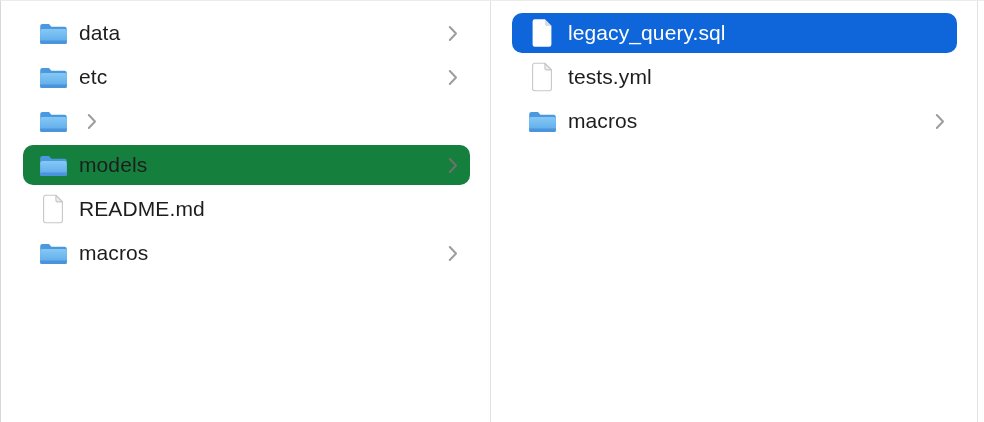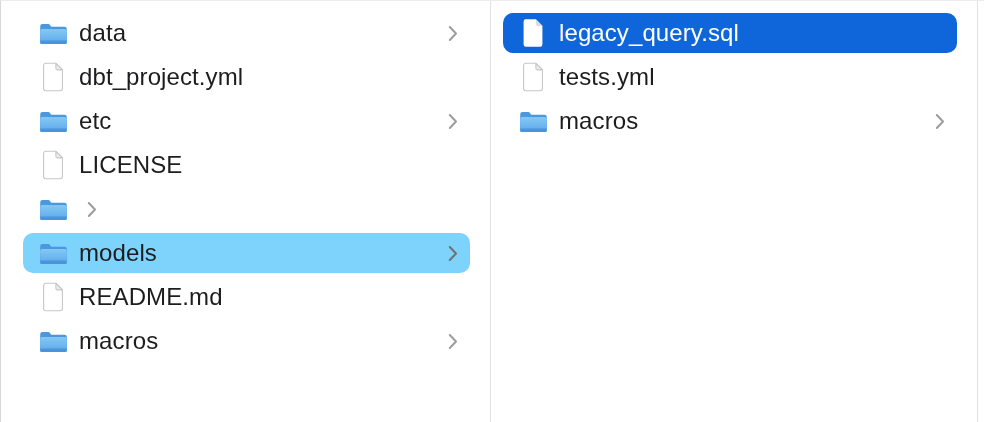--- a/index.html
+++ b/index.html
@@ -14,26 +14,26 @@
     width:490px;box-sizing:border-box;border-right:1px solid #e2e2e2;
     padding-top:12px;flex-shrink:0;
   }
   .column[data-column="right"]{width:487px;}
   .stub{flex:1;background:#ffffff;}
   .row{
     height:40px;margin:0 20px 4px 22px;border-radius:10px;
     display:flex;align-items:center;padding:0 12px 0 15px;
     cursor:default;
   }
-  .column[data-column="right"] .row{margin-left:12px;}
+  .column[data-column="right"] .row{margin-left:21px;}
   .row--selected-primary{background:#0f66da;}
-  .row--selected-secondary{background:#7dd3fc;justify-content:flex-end;}
+  .row--selected-secondary{background:#15803d;justify-content:flex-end;}
   .icon-box{width:30px;display:flex;justify-content:center;align-items:center;margin-right:11px;flex-shrink:0;}
   .label{
-    font-size:24px;color:#1d1d1f;flex:1;white-space:nowrap;overflow:hidden;
+    font-size:21px;color:#1d1d1f;flex:1;white-space:nowrap;overflow:hidden;
     letter-spacing:0.1px;
   }
   .row--selected-primary .label{color:#ffffff;}
   .chevron{display:flex;align-items:center;margin-left:8px;}
   .chevron svg{stroke:#9d9d9d;}
   .row--selected-secondary .chevron svg{stroke:#707070;}
   
   .row--selected-primary .file-svg .page{stroke:none;}
   .row--selected-primary .file-svg .fold{stroke:none;fill:#d7dce4;}
 </style>
@@ -58,150 +58,130 @@
         </span>
     <span class="label">data</span>
     <span class="chevron">
       <svg width="10" height="17" viewBox="0 0 10 17" fill="none">
         <polyline points="1.8,2 8,8.5 1.8,15" stroke-width="2" stroke-linecap="round" stroke-linejoin="round"></polyline>
       </svg>
     </span>
   </div>
       <div class="row">
     <span class="icon-box">
+          <svg class="folder-svg" width="29" height="26" viewBox="0 0 29 26">
+    <defs>
+      <linearGradient id="folder-grad" x1="0" y1="0" x2="0" y2="1">
+        <stop offset="0" stop-color="#85c8f4"></stop>
+        <stop offset="1" stop-color="#5aa8ea"></stop>
+      </linearGradient>
+    </defs>
+    <path d="M1.2 6.2 a2.2 2.2 0 0 1 2.2 -2.2 h6.6 l2.4 2.7 h13.2 a2.2 2.2 0 0 1 2.2 2.2 v13 a2.2 2.2 0 0 1 -2.2 2.2 H3.4 a2.2 2.2 0 0 1 -2.2 -2.2 z" fill="#4a99e0"></path>
+    <rect x="1.2" y="9" width="26.6" height="15.1" rx="2.2" fill="url(#folder-grad)"></rect>
+    <path d="M1.2 20.6 h26.6 v1.3 a2.2 2.2 0 0 1 -2.2 2.2 H3.4 a2.2 2.2 0 0 1 -2.2 -2.2 z" fill="#4a94dc"></path>
+  </svg>
+        </span>
+    <span class="label">etc</span>
+    <span class="chevron">
+      <svg width="10" height="17" viewBox="0 0 10 17" fill="none">
+        <polyline points="1.8,2 8,8.5 1.8,15" stroke-width="2" stroke-linecap="round" stroke-linejoin="round"></polyline>
+      </svg>
+    </span>
+  </div>
+      <div class="row">
+    <span class="icon-box">
+          <svg class="folder-svg" width="29" height="26" viewBox="0 0 29 26">
+    <defs>
+      <linearGradient id="folder-grad" x1="0" y1="0" x2="0" y2="1">
+        <stop offset="0" stop-color="#85c8f4"></stop>
+        <stop offset="1" stop-color="#5aa8ea"></stop>
+      </linearGradient>
+    </defs>
+    <path d="M1.2 6.2 a2.2 2.2 0 0 1 2.2 -2.2 h6.6 l2.4 2.7 h13.2 a2.2 2.2 0 0 1 2.2 2.2 v13 a2.2 2.2 0 0 1 -2.2 2.2 H3.4 a2.2 2.2 0 0 1 -2.2 -2.2 z" fill="#4a99e0"></path>
+    <rect x="1.2" y="9" width="26.6" height="15.1" rx="2.2" fill="url(#folder-grad)"></rect>
+    <path d="M1.2 20.6 h26.6 v1.3 a2.2 2.2 0 0 1 -2.2 2.2 H3.4 a2.2 2.2 0 0 1 -2.2 -2.2 z" fill="#4a94dc"></path>
+  </svg>
+        </span>
+    <span class="chevron">
+      <svg width="10" height="17" viewBox="0 0 10 17" fill="none">
+        <polyline points="1.8,2 8,8.5 1.8,15" stroke-width="2" stroke-linecap="round" stroke-linejoin="round"></polyline>
+      </svg>
+    </span>
+  </div>
+      <div class="row row--selected-secondary">
+    <span class="icon-box">
+          <svg class="folder-svg" width="29" height="26" viewBox="0 0 29 26">
+    <defs>
+      <linearGradient id="folder-grad" x1="0" y1="0" x2="0" y2="1">
+        <stop offset="0" stop-color="#85c8f4"></stop>
+        <stop offset="1" stop-color="#5aa8ea"></stop>
+      </linearGradient>
+    </defs>
+    <path d="M1.2 6.2 a2.2 2.2 0 0 1 2.2 -2.2 h6.6 l2.4 2.7 h13.2 a2.2 2.2 0 0 1 2.2 2.2 v13 a2.2 2.2 0 0 1 -2.2 2.2 H3.4 a2.2 2.2 0 0 1 -2.2 -2.2 z" fill="#4a99e0"></path>
+    <rect x="1.2" y="9" width="26.6" height="15.1" rx="2.2" fill="url(#folder-grad)"></rect>
+    <path d="M1.2 20.6 h26.6 v1.3 a2.2 2.2 0 0 1 -2.2 2.2 H3.4 a2.2 2.2 0 0 1 -2.2 -2.2 z" fill="#4a94dc"></path>
+  </svg>
+        </span>
+    <span class="label">models</span>
+    <span class="chevron">
+      <svg width="10" height="17" viewBox="0 0 10 17" fill="none">
+        <polyline points="1.8,2 8,8.5 1.8,15" stroke-width="2" stroke-linecap="round" stroke-linejoin="round"></polyline>
+      </svg>
+    </span>
+  </div>
+      <div class="row">
+    <span class="icon-box">
           <svg class="file-svg" width="24" height="30" viewBox="0 0 24 30">
     <path class="page" d="M2.6 3.4 a2.2 2.2 0 0 1 2.2 -2.2 h10.1 l6.5 6.5 v18.9 a2.2 2.2 0 0 1 -2.2 2.2 H4.8 a2.2 2.2 0 0 1 -2.2 -2.2 z" fill="#ffffff" stroke="#c7c7c7" stroke-width="1.1"></path>
     <path class="fold" d="M14.9 1.4 l6.5 6.5 h-4.8 a1.7 1.7 0 0 1 -1.7 -1.7 z" fill="#ededed" stroke="#c7c7c7" stroke-width="1.1" stroke-linejoin="round"></path>
   </svg>
         </span>
-    <span class="label">dbt_project.yml</span>
-
-  </div>
-      <div class="row">
-    <span class="icon-box">
-          <svg class="folder-svg" width="29" height="26" viewBox="0 0 29 26">
-    <defs>
-      <linearGradient id="folder-grad" x1="0" y1="0" x2="0" y2="1">
-        <stop offset="0" stop-color="#85c8f4"></stop>
-        <stop offset="1" stop-color="#5aa8ea"></stop>
-      </linearGradient>
-    </defs>
-    <path d="M1.2 6.2 a2.2 2.2 0 0 1 2.2 -2.2 h6.6 l2.4 2.7 h13.2 a2.2 2.2 0 0 1 2.2 2.2 v13 a2.2 2.2 0 0 1 -2.2 2.2 H3.4 a2.2 2.2 0 0 1 -2.2 -2.2 z" fill="#4a99e0"></path>
-    <rect x="1.2" y="9" width="26.6" height="15.1" rx="2.2" fill="url(#folder-grad)"></rect>
-    <path d="M1.2 20.6 h26.6 v1.3 a2.2 2.2 0 0 1 -2.2 2.2 H3.4 a2.2 2.2 0 0 1 -2.2 -2.2 z" fill="#4a94dc"></path>
-  </svg>
-        </span>
-    <span class="label">etc</span>
-    <span class="chevron">
-      <svg width="10" height="17" viewBox="0 0 10 17" fill="none">
-        <polyline points="1.8,2 8,8.5 1.8,15" stroke-width="2" stroke-linecap="round" stroke-linejoin="round"></polyline>
-      </svg>
-    </span>
-  </div>
-      <div class="row">
+    <span class="label">README.md</span>
+
+  </div>
+      <div class="row">
+    <span class="icon-box">
+          <svg class="folder-svg" width="29" height="26" viewBox="0 0 29 26">
+    <defs>
+      <linearGradient id="folder-grad" x1="0" y1="0" x2="0" y2="1">
+        <stop offset="0" stop-color="#85c8f4"></stop>
+        <stop offset="1" stop-color="#5aa8ea"></stop>
+      </linearGradient>
+    </defs>
+    <path d="M1.2 6.2 a2.2 2.2 0 0 1 2.2 -2.2 h6.6 l2.4 2.7 h13.2 a2.2 2.2 0 0 1 2.2 2.2 v13 a2.2 2.2 0 0 1 -2.2 2.2 H3.4 a2.2 2.2 0 0 1 -2.2 -2.2 z" fill="#4a99e0"></path>
+    <rect x="1.2" y="9" width="26.6" height="15.1" rx="2.2" fill="url(#folder-grad)"></rect>
+    <path d="M1.2 20.6 h26.6 v1.3 a2.2 2.2 0 0 1 -2.2 2.2 H3.4 a2.2 2.2 0 0 1 -2.2 -2.2 z" fill="#4a94dc"></path>
+  </svg>
+        </span>
+    <span class="label">macros</span>
+    <span class="chevron">
+      <svg width="10" height="17" viewBox="0 0 10 17" fill="none">
+        <polyline points="1.8,2 8,8.5 1.8,15" stroke-width="2" stroke-linecap="round" stroke-linejoin="round"></polyline>
+      </svg>
+    </span>
+  </div>
+    </div>
+  <div class="column" data-column="right">
+      <div class="row row--selected-primary">
     <span class="icon-box">
           <svg class="file-svg" width="24" height="30" viewBox="0 0 24 30">
     <path class="page" d="M2.6 3.4 a2.2 2.2 0 0 1 2.2 -2.2 h10.1 l6.5 6.5 v18.9 a2.2 2.2 0 0 1 -2.2 2.2 H4.8 a2.2 2.2 0 0 1 -2.2 -2.2 z" fill="#ffffff" stroke="#c7c7c7" stroke-width="1.1"></path>
     <path class="fold" d="M14.9 1.4 l6.5 6.5 h-4.8 a1.7 1.7 0 0 1 -1.7 -1.7 z" fill="#ededed" stroke="#c7c7c7" stroke-width="1.1" stroke-linejoin="round"></path>
   </svg>
         </span>
-    <span class="label">LICENSE</span>
-
-  </div>
-      <div class="row">
-    <span class="icon-box">
-          <svg class="folder-svg" width="29" height="26" viewBox="0 0 29 26">
-    <defs>
-      <linearGradient id="folder-grad" x1="0" y1="0" x2="0" y2="1">
-        <stop offset="0" stop-color="#85c8f4"></stop>
-        <stop offset="1" stop-color="#5aa8ea"></stop>
-      </linearGradient>
-    </defs>
-    <path d="M1.2 6.2 a2.2 2.2 0 0 1 2.2 -2.2 h6.6 l2.4 2.7 h13.2 a2.2 2.2 0 0 1 2.2 2.2 v13 a2.2 2.2 0 0 1 -2.2 2.2 H3.4 a2.2 2.2 0 0 1 -2.2 -2.2 z" fill="#4a99e0"></path>
-    <rect x="1.2" y="9" width="26.6" height="15.1" rx="2.2" fill="url(#folder-grad)"></rect>
-    <path d="M1.2 20.6 h26.6 v1.3 a2.2 2.2 0 0 1 -2.2 2.2 H3.4 a2.2 2.2 0 0 1 -2.2 -2.2 z" fill="#4a94dc"></path>
-  </svg>
-        </span>
-    <span class="chevron">
-      <svg width="10" height="17" viewBox="0 0 10 17" fill="none">
-        <polyline points="1.8,2 8,8.5 1.8,15" stroke-width="2" stroke-linecap="round" stroke-linejoin="round"></polyline>
-      </svg>
-    </span>
-  </div>
-      <div class="row row--selected-secondary">
-    <span class="icon-box">
-          <svg class="folder-svg" width="29" height="26" viewBox="0 0 29 26">
-    <defs>
-      <linearGradient id="folder-grad" x1="0" y1="0" x2="0" y2="1">
-        <stop offset="0" stop-color="#85c8f4"></stop>
-        <stop offset="1" stop-color="#5aa8ea"></stop>
-      </linearGradient>
-    </defs>
-    <path d="M1.2 6.2 a2.2 2.2 0 0 1 2.2 -2.2 h6.6 l2.4 2.7 h13.2 a2.2 2.2 0 0 1 2.2 2.2 v13 a2.2 2.2 0 0 1 -2.2 2.2 H3.4 a2.2 2.2 0 0 1 -2.2 -2.2 z" fill="#4a99e0"></path>
-    <rect x="1.2" y="9" width="26.6" height="15.1" rx="2.2" fill="url(#folder-grad)"></rect>
-    <path d="M1.2 20.6 h26.6 v1.3 a2.2 2.2 0 0 1 -2.2 2.2 H3.4 a2.2 2.2 0 0 1 -2.2 -2.2 z" fill="#4a94dc"></path>
-  </svg>
-        </span>
-    <span class="label">models</span>
-    <span class="chevron">
-      <svg width="10" height="17" viewBox="0 0 10 17" fill="none">
-        <polyline points="1.8,2 8,8.5 1.8,15" stroke-width="2" stroke-linecap="round" stroke-linejoin="round"></polyline>
-      </svg>
-    </span>
+    <span class="label">legacy_query.sql</span>
+
   </div>
       <div class="row">
     <span class="icon-box">
           <svg class="file-svg" width="24" height="30" viewBox="0 0 24 30">
     <path class="page" d="M2.6 3.4 a2.2 2.2 0 0 1 2.2 -2.2 h10.1 l6.5 6.5 v18.9 a2.2 2.2 0 0 1 -2.2 2.2 H4.8 a2.2 2.2 0 0 1 -2.2 -2.2 z" fill="#ffffff" stroke="#c7c7c7" stroke-width="1.1"></path>
     <path class="fold" d="M14.9 1.4 l6.5 6.5 h-4.8 a1.7 1.7 0 0 1 -1.7 -1.7 z" fill="#ededed" stroke="#c7c7c7" stroke-width="1.1" stroke-linejoin="round"></path>
   </svg>
         </span>
-    <span class="label">README.md</span>
-
-  </div>
-      <div class="row">
-    <span class="icon-box">
-          <svg class="folder-svg" width="29" height="26" viewBox="0 0 29 26">
-    <defs>
-      <linearGradient id="folder-grad" x1="0" y1="0" x2="0" y2="1">
-        <stop offset="0" stop-color="#85c8f4"></stop>
-        <stop offset="1" stop-color="#5aa8ea"></stop>
-      </linearGradient>
-    </defs>
-    <path d="M1.2 6.2 a2.2 2.2 0 0 1 2.2 -2.2 h6.6 l2.4 2.7 h13.2 a2.2 2.2 0 0 1 2.2 2.2 v13 a2.2 2.2 0 0 1 -2.2 2.2 H3.4 a2.2 2.2 0 0 1 -2.2 -2.2 z" fill="#4a99e0"></path>
-    <rect x="1.2" y="9" width="26.6" height="15.1" rx="2.2" fill="url(#folder-grad)"></rect>
-    <path d="M1.2 20.6 h26.6 v1.3 a2.2 2.2 0 0 1 -2.2 2.2 H3.4 a2.2 2.2 0 0 1 -2.2 -2.2 z" fill="#4a94dc"></path>
-  </svg>
-        </span>
-    <span class="label">macros</span>
-    <span class="chevron">
-      <svg width="10" height="17" viewBox="0 0 10 17" fill="none">
-        <polyline points="1.8,2 8,8.5 1.8,15" stroke-width="2" stroke-linecap="round" stroke-linejoin="round"></polyline>
-      </svg>
-    </span>
-  </div>
-    </div>
-  <div class="column" data-column="right">
-      <div class="row row--selected-primary">
-    <span class="icon-box">
-          <svg class="file-svg" width="24" height="30" viewBox="0 0 24 30">
-    <path class="page" d="M2.6 3.4 a2.2 2.2 0 0 1 2.2 -2.2 h10.1 l6.5 6.5 v18.9 a2.2 2.2 0 0 1 -2.2 2.2 H4.8 a2.2 2.2 0 0 1 -2.2 -2.2 z" fill="#ffffff" stroke="#c7c7c7" stroke-width="1.1"></path>
-    <path class="fold" d="M14.9 1.4 l6.5 6.5 h-4.8 a1.7 1.7 0 0 1 -1.7 -1.7 z" fill="#ededed" stroke="#c7c7c7" stroke-width="1.1" stroke-linejoin="round"></path>
-  </svg>
-        </span>
-    <span class="label">legacy_query.sql</span>
-
-  </div>
-      <div class="row">
-    <span class="icon-box">
-          <svg class="file-svg" width="24" height="30" viewBox="0 0 24 30">
-    <path class="page" d="M2.6 3.4 a2.2 2.2 0 0 1 2.2 -2.2 h10.1 l6.5 6.5 v18.9 a2.2 2.2 0 0 1 -2.2 2.2 H4.8 a2.2 2.2 0 0 1 -2.2 -2.2 z" fill="#ffffff" stroke="#c7c7c7" stroke-width="1.1"></path>
-    <path class="fold" d="M14.9 1.4 l6.5 6.5 h-4.8 a1.7 1.7 0 0 1 -1.7 -1.7 z" fill="#ededed" stroke="#c7c7c7" stroke-width="1.1" stroke-linejoin="round"></path>
-  </svg>
-        </span>
     <span class="label">tests.yml</span>
 
   </div>
       <div class="row">
     <span class="icon-box">
           <svg class="folder-svg" width="29" height="26" viewBox="0 0 29 26">
     <defs>
       <linearGradient id="folder-grad" x1="0" y1="0" x2="0" y2="1">
         <stop offset="0" stop-color="#85c8f4"></stop>
         <stop offset="1" stop-color="#5aa8ea"></stop>

